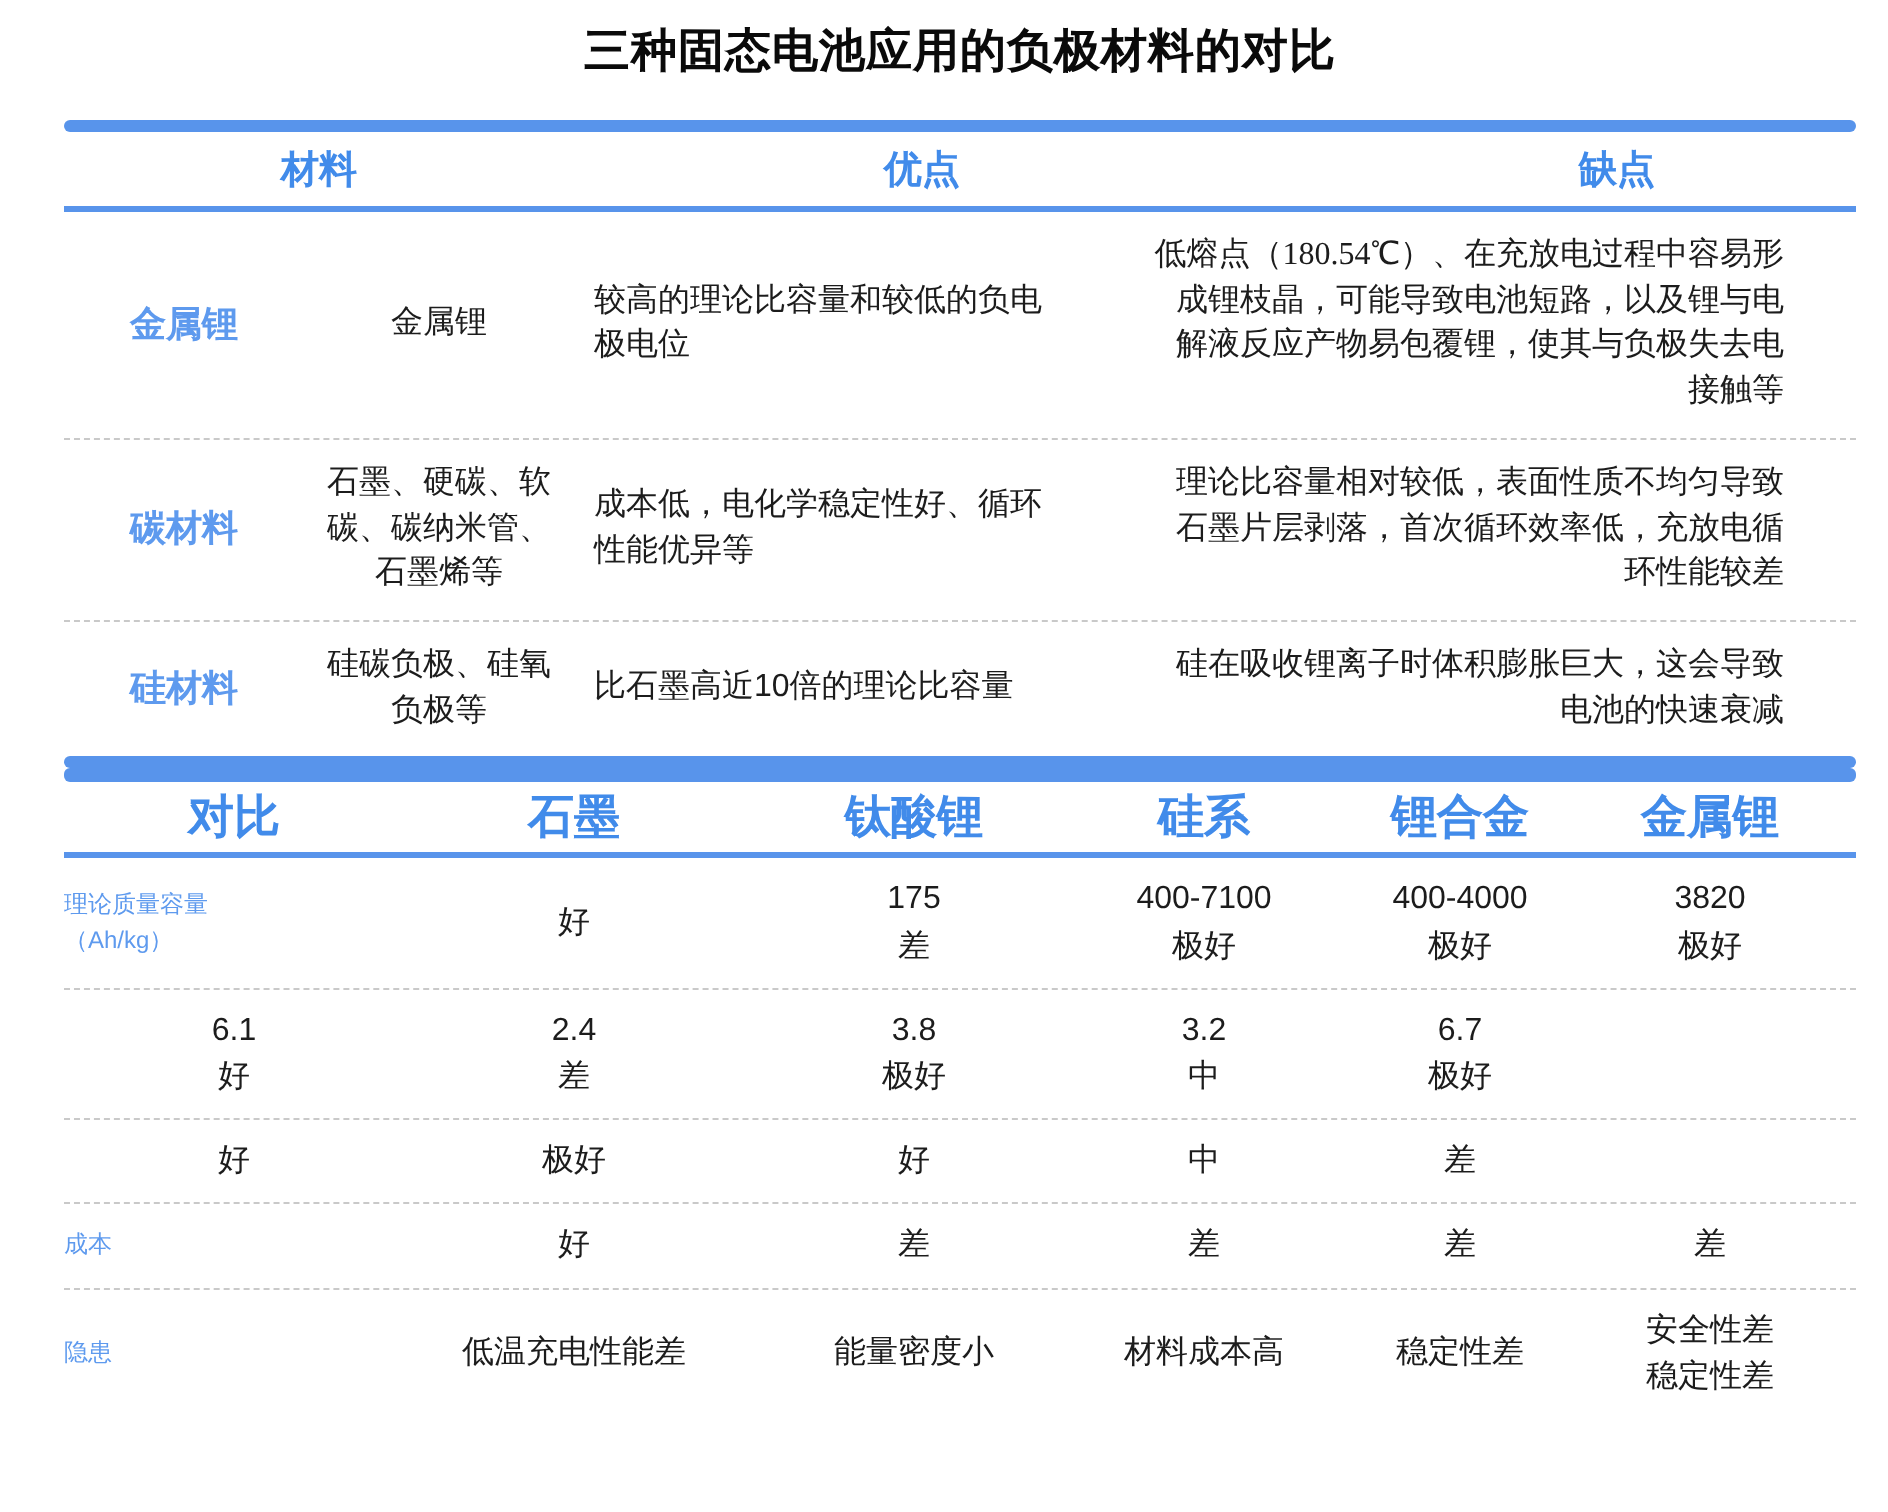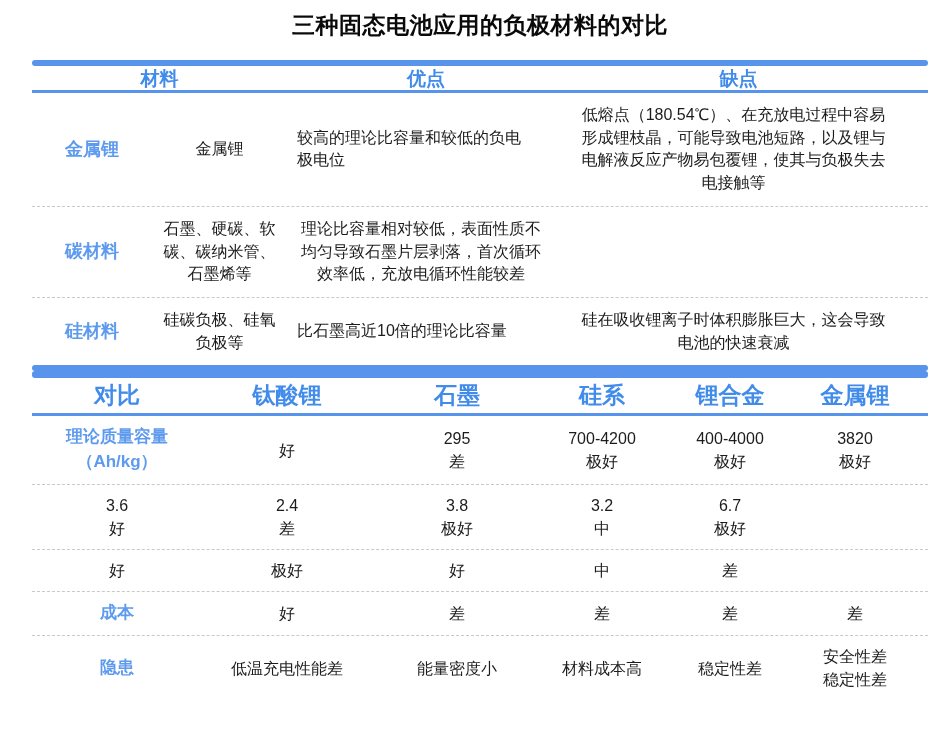--- a/index.html
+++ b/index.html
@@ -34,22 +34,23 @@
   }
   .bar.t1-top { height: 6px; }
   .bar.t1-bottom { height: 6px; }
   .bar.t2-top { height: 7px; }
 
   
   .t1-header {
     display: grid;
     grid-template-columns: 255px 278px 347px;
     align-items: center;
-    height: 27px;
+    height: 40px;
     border-bottom: 3px solid var(--accent-bar);
+    gap: 35px;
   }
   .t1-header .th {
     text-align: center;
     font-size: 19px;
     font-weight: 700;
     color: var(--header-text);
   }
   .t1-row {
     display: grid;
     grid-template-columns: 120px 135px 278px 347px;
@@ -59,21 +60,21 @@
   .t1-row + .t1-row { border-top: 1px dashed #c9c9c9; }
   .t1-row .cell { font-size: 16px; line-height: 1.42; }
   .t1-row .cat {
     text-align: center;
     font-size: 18px;
     font-weight: 600;
     color: var(--label-text);
   }
   .t1-row .ex { text-align: center; padding: 0 6px; }
   .t1-row .pros { text-align: left; padding: 0 44px 0 10px; }
-  .t1-row .cons { text-align: center; padding: 0 20px 0 10px; }
+  .t1-row .cons { text-align: right; padding: 0 20px 0 10px; font-family: Liberation Serif, serif; }
 
   
   .t2-header {
     display: grid;
     grid-template-columns: 170px 170px 170px 120px 136px 114px;
     align-items: center;
     height: 38px;
     border-bottom: 3px solid var(--accent-bar);
   }
   .t2-header .th {
@@ -83,23 +84,22 @@
     color: var(--header-text);
   }
   .t2-row {
     display: grid;
     grid-template-columns: 170px 170px 170px 120px 136px 114px;
     align-items: center;
     padding: 9px 0;
   }
   .t2-row + .t2-row { border-top: 1px dashed #c9c9c9; }
   .t2-row .label {
-    text-align: center;
-    font-size: 17px;
-    font-weight: 700;
+    font-size: 12px;
+    font-weight: 400;
     color: var(--label-text);
     white-space: pre-line;
     line-height: 1.45;
   }
   .t2-row .cell { text-align: center; font-size: 16px; line-height: 1.45; }
   .t2-row .num { display: block; white-space: pre-line; }
   .t2-row .rate { display: block; }
 </style>
 </head>
 <body>
@@ -120,73 +120,74 @@
     <div class="t1-row">
       <div class="cell cat">金属锂</div>
       <div class="cell ex">金属锂</div>
       <div class="cell pros">较高的理论比容量和较低的负电极电位</div>
       <div class="cell cons">低熔点（180.54℃）、在充放电过程中容易形成锂枝晶，可能导致电池短路，以及锂与电解液反应产物易包覆锂，使其与负极失去电接触等</div>
     </div>
 
     <div class="t1-row">
       <div class="cell cat">碳材料</div>
       <div class="cell ex">石墨、硬碳、软碳、碳纳米管、石墨烯等</div>
+      <div class="cell pros">成本低，电化学稳定性好、循环性能优异等</div>
       <div class="cell cons">理论比容量相对较低，表面性质不均匀导致石墨片层剥落，首次循环效率低，充放电循环性能较差</div>
     </div>
 
     <div class="t1-row">
       <div class="cell cat">硅材料</div>
       <div class="cell ex">硅碳负极、硅氧负极等</div>
       <div class="cell pros">比石墨高近10倍的理论比容量</div>
       <div class="cell cons">硅在吸收锂离子时体积膨胀巨大，这会导致电池的快速衰减</div>
     </div>
 
     <div class="bar t1-bottom"></div>
   </div>
 
 
   <div>
     <div class="bar t2-top"></div>
 
     <div class="t2-header">
       <div class="th">对比</div>
+      <div class="th">石墨</div>
       <div class="th">钛酸锂</div>
-      <div class="th">石墨</div>
       <div class="th">硅系</div>
       <div class="th">锂合金</div>
       <div class="th">金属锂</div>
     </div>
 
     <div class="t2-row">
       <div class="label">理论质量容量
 （Ah/kg）</div>
       <div class="cell">
         <span class="rate">好</span>
       </div>
       <div class="cell">
-        <span class="num">295</span>
+        <span class="num">175</span>
         <span class="rate">差</span>
       </div>
       <div class="cell">
-        <span class="num">700-4200</span>
+        <span class="num">400-7100</span>
         <span class="rate">极好</span>
       </div>
       <div class="cell">
         <span class="num">400-4000</span>
         <span class="rate">极好</span>
       </div>
       <div class="cell">
         <span class="num">3820</span>
         <span class="rate">极好</span>
       </div>
     </div>
 
     <div class="t2-row">
       <div class="cell">
-        <span class="num">3.6</span>
+        <span class="num">6.1</span>
         <span class="rate">好</span>
       </div>
       <div class="cell">
         <span class="num">2.4</span>
         <span class="rate">差</span>
       </div>
       <div class="cell">
         <span class="num">3.8</span>
         <span class="rate">极好</span>
       </div>

